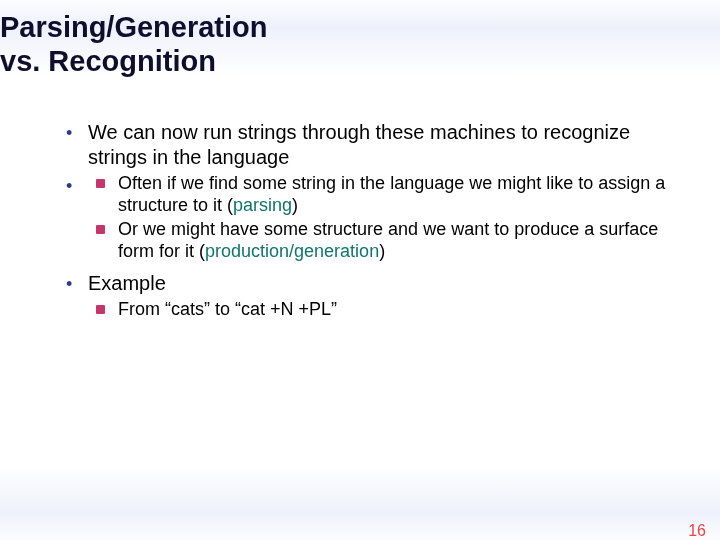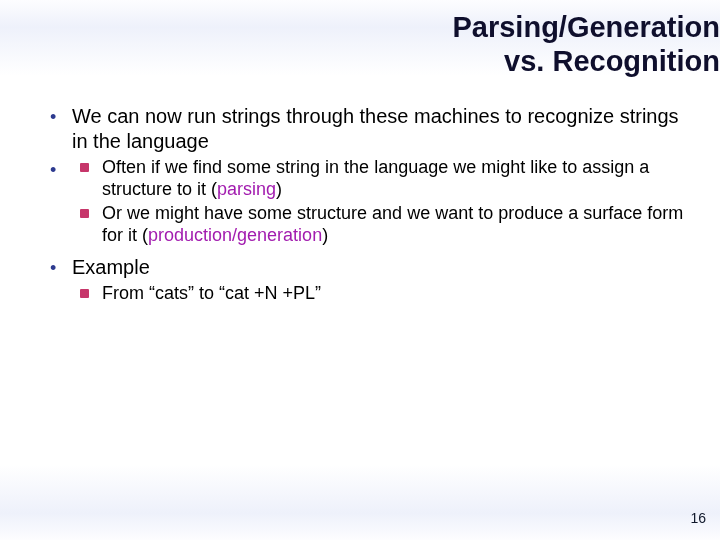--- a/index.html
+++ b/index.html
@@ -1,27 +1,27 @@
 <!DOCTYPE html>
 <html><head>
 <meta charset="utf-8">
 <style>
 html,body{margin:0;padding:0}
 body{width:720px;height:540px;font-family:Verdana,Geneva,sans-serif;color:#000;position:relative;background:linear-gradient(to bottom,#fdfdff 0%,#eef1fb 5%,#fff 14%,#fff 86%,#eef1fb 95%,#fdfdff 100%);overflow:hidden}
-.title{text-align:right;font-weight:700;font-size:29px;color:#0f0f2d;padding-top:10px;line-height:1.18}
+.title{text-align:left;font-weight:700;font-size:29px;color:#0f0f2d;padding-top:10px;line-height:1.18}
 .content{padding:26px 30px 0 48px;font-size:20px;line-height:1.22}
-ul.top{list-style:none;padding:0;margin:0}
+ul.top{list-style:none;padding:0;margin:16px}
 ul.top>li{position:relative;padding-left:24px;margin-bottom:4px}
 ul.top>li::before{content:"•";position:absolute;left:2px;top:3px;color:#2d3a8f;font-size:18px}
 ul.sub{list-style:none;padding:0;margin:4px 0 8px 4px;font-size:18px}
 ul.sub>li{position:relative;padding-left:26px;margin-bottom:2px}
 ul.sub>li .pip{position:absolute;left:4px;top:6px;width:9px;height:9px;background:#c6366a;border-radius:1px}
-.teal{color:#a21caf}
+.teal{color:#0f766e}
 .q{font-family:Liberation Sans, sans-serif}
-.pagenum{position:absolute;right:14px;bottom:14px;font-size:14px;color:#0f172a}
+.pagenum{position:absolute;right:14px;bottom:0;font-size:16px;color:#ef4444}
 </style>
 </head>
 <body>
 
 <div class="title">
   <span>Parsing/Generation</span><br>
   <span>vs. Recognition</span>
 </div>
 
 <div class="content">

